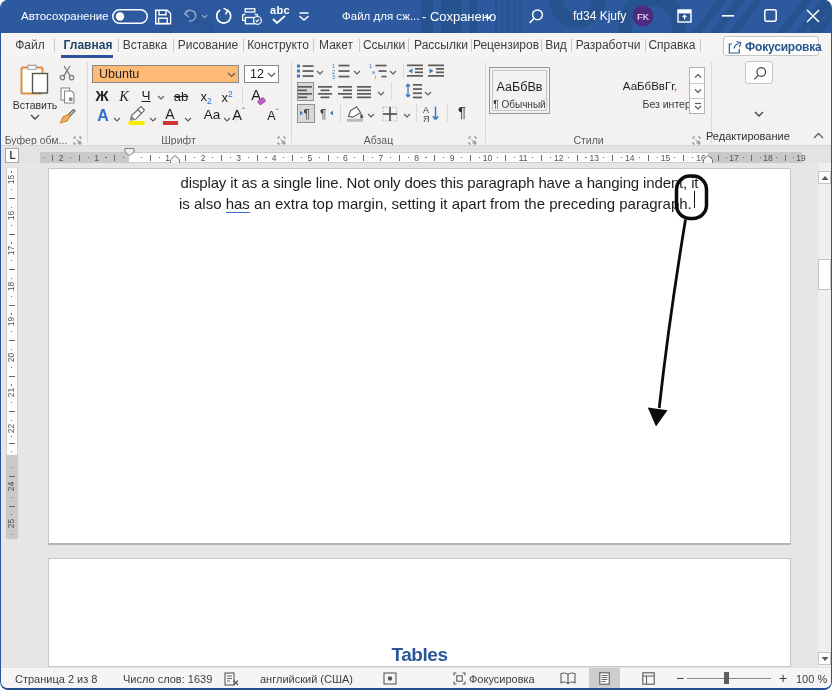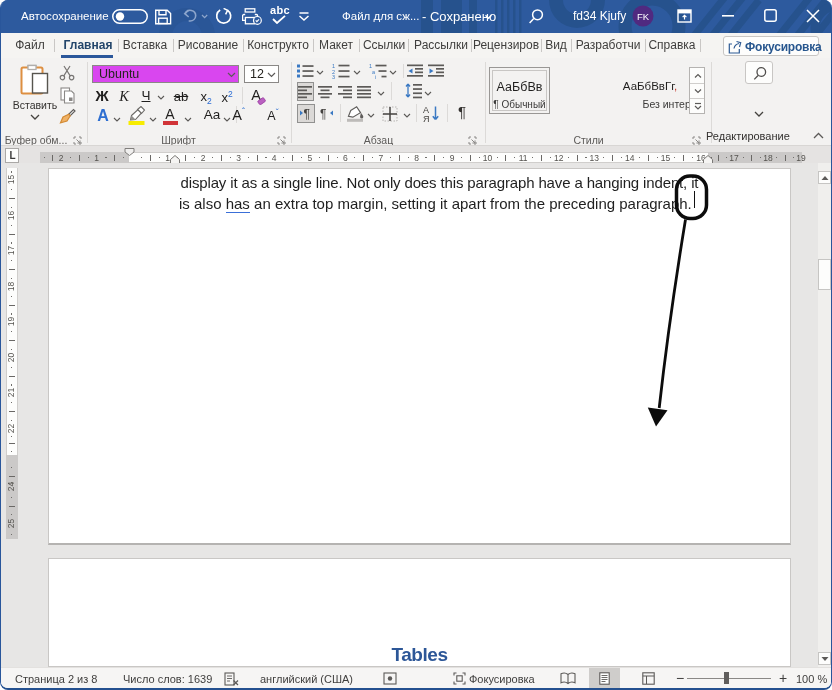--- a/index.html
+++ b/index.html
@@ -186,21 +186,21 @@
 </svg>
 <svg class="abs" style="left:58px;top:50px" width="17" height="17" viewBox="0 0 17 17">
  <path d="M9.5 6.5 L14.5 1.5 L16 3 L11 8z" fill="#fff" stroke="#5f5d5b" stroke-width="1.2"></path>
  <path d="M4 9 L9.8 6.2 L11.2 7.8 L8 13 L1.5 14.8 z" fill="#f0b266" stroke="#d38a33" stroke-width="1.2"></path>
 </svg>
 <div class="glabel" style="left:0px;width:70px;">Буфер обм...</div>
 <svg class="launch" style="left:72px;top:78px" width="9" height="9" viewBox="0 0 9 9">
         <path d="M1 3 v-2 h2 M6 1 h2 v2 M8 6 v2 h-2 M3 8 h-2 v-2" stroke="#8a8886" stroke-width="1" fill="none"></path>
         <path d="M3.5 3.5 L7 7 M7 7 v-2.6 M7 7 h-2.6" stroke="#8a8886" stroke-width="1" fill="none"></path>
       </svg>
-<div class="abs" style="left:91px;top:7px;width:147px;height:18px;background:#d946ef;border:1px solid #8a8886;">
+<div class="abs" style="left:91px;top:7px;width:147px;height:18px;background:#fdba74;border:1px solid #8a8886;">
   <div class="abs" style="left:6px;top:1px;font-size:12.5px;color:#26241f;line-height:15px">Ubuntu</div>
   <svg class="abs" style="left:134px;top:6px" width="9" height="6" viewBox="0 0 9 6">
           <path d="M1 1 L4.5 4.5 L8 1" stroke="#5c5a58" stroke-width="1.2" fill="none"></path>
         </svg>
 </div>
 <div class="abs" style="left:243px;top:7px;width:35px;height:18px;background:#fff;border:1px solid #8a8886;">
   <div class="abs" style="left:5px;top:1px;font-size:12.5px;color:#26241f;line-height:15px">12</div>
   <svg class="abs" style="left:22px;top:6px" width="9" height="6" viewBox="0 0 9 6">
           <path d="M1 1 L4.5 4.5 L8 1" stroke="#5c5a58" stroke-width="1.2" fill="none"></path>
         </svg>

